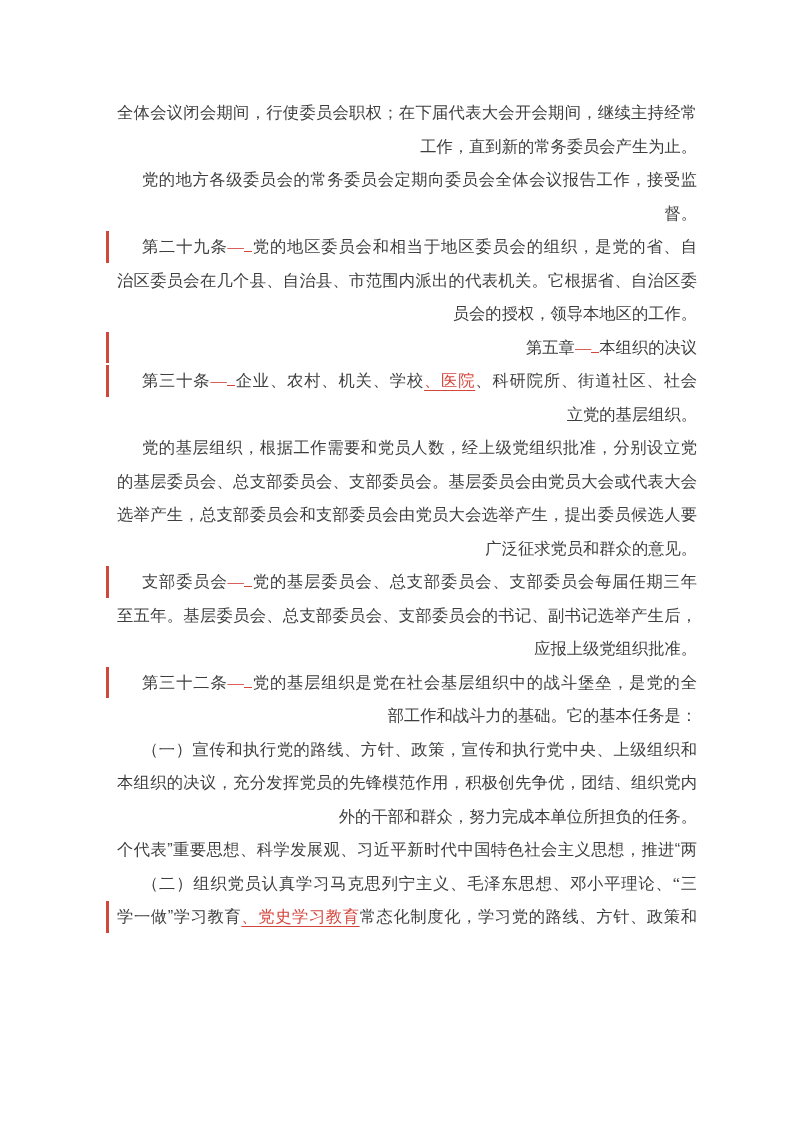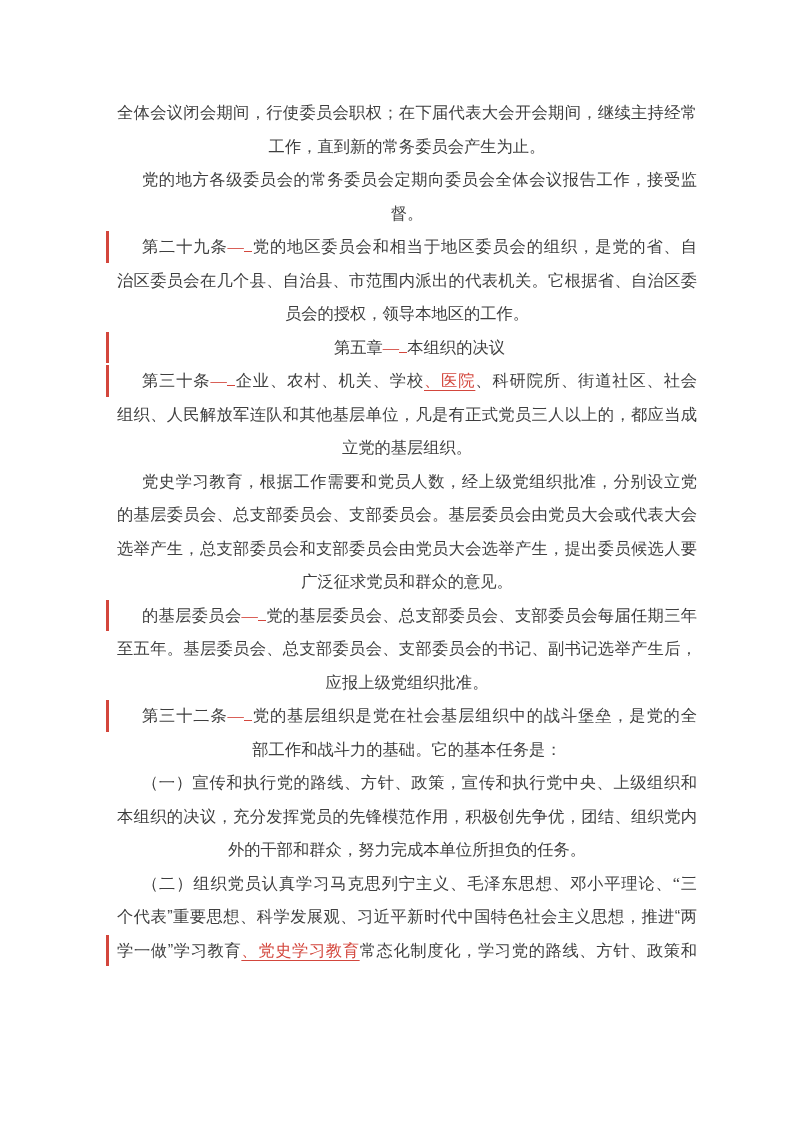--- a/index.html
+++ b/index.html
@@ -25,21 +25,21 @@
     position: relative;
     height: 33.5px;
     line-height: 33.5px;
     font-size: 16.3px;
     color: var(--body-text, #3e3e3e);
     text-align: justify;
     text-align-last: justify;
     white-space: nowrap;
   }
   .line.final {
-    text-align: center;
+    text-align: right;
     text-align-last: auto;
   }
   .line.indent {
     text-indent: 25px;
     font-family: Liberation Serif, serif;
   }
   .line.bar::before {
     content: "";
     position: absolute;
     left: -11px;
@@ -72,31 +72,30 @@
   <div class="textblock">
       <div class="line"><span>全体会议闭会期间，行使委员会职权；在下届代表大会开会期间，继续主持经常</span></div>
       <div class="line final"><span>工作，直到新的常务委员会产生为止。</span></div>
       <div class="line indent"><span>党的地方各级委员会的常务委员会定期向委员会全体会议报告工作，接受监</span></div>
       <div class="line final"><span>督。</span></div>
       <div class="line indent bar"><span>第二十九条</span><span class="insdash">—</span><span class="inssp"></span><span>党的地区委员会和相当于地区委员会的组织，是党的省、自</span></div>
       <div class="line"><span>治区委员会在几个县、自治县、市范围内派出的代表机关。它根据省、自治区委</span></div>
       <div class="line final"><span>员会的授权，领导本地区的工作。</span></div>
       <div class="line indent bar final"><span>第五章</span><span class="insdash">—</span><span class="inssp"></span><span>本组织的决议</span></div>
       <div class="line indent bar"><span>第三十条</span><span class="insdash">—</span><span class="inssp"></span><span>企业、农村、机关、学校</span><span class="ins">、医院</span><span>、科研院所、街道社区、社会</span></div>
-      <div class="line"><span>组织、人民解放军连队和其他基层单位，凡是有正式党员三人以上的，都应当成</span></div>
       <div class="line final"><span>立党的基层组织。</span></div>
-      <div class="line indent"><span>党史学习教育，根据工作需要和党员人数，经上级党组织批准，分别设立党</span></div>
+      <div class="line indent"><span>党的基层组织，根据工作需要和党员人数，经上级党组织批准，分别设立党</span></div>
       <div class="line"><span>的基层委员会、总支部委员会、支部委员会。基层委员会由党员大会或代表大会</span></div>
       <div class="line"><span>选举产生，总支部委员会和支部委员会由党员大会选举产生，提出委员候选人要</span></div>
       <div class="line final"><span>广泛征求党员和群众的意见。</span></div>
-      <div class="line indent bar"><span>的基层委员会</span><span class="insdash">—</span><span class="inssp"></span><span>党的基层委员会、总支部委员会、支部委员会每届任期三年</span></div>
+      <div class="line indent bar"><span>支部委员会</span><span class="insdash">—</span><span class="inssp"></span><span>党的基层委员会、总支部委员会、支部委员会每届任期三年</span></div>
       <div class="line"><span>至五年。基层委员会、总支部委员会、支部委员会的书记、副书记选举产生后，</span></div>
       <div class="line final"><span>应报上级党组织批准。</span></div>
       <div class="line indent bar"><span>第三十二条</span><span class="insdash">—</span><span class="inssp"></span><span>党的基层组织是党在社会基层组织中的战斗堡垒，是党的全</span></div>
       <div class="line final"><span>部工作和战斗力的基础。它的基本任务是：</span></div>
       <div class="line indent"><span>（一）宣传和执行党的路线、方针、政策，宣传和执行党中央、上级组织和</span></div>
       <div class="line"><span>本组织的决议，充分发挥党员的先锋模范作用，积极创先争优，团结、组织党内</span></div>
       <div class="line final"><span>外的干部和群众，努力完成本单位所担负的任务。</span></div>
+      <div class="line"><span>个代表”重要思想、科学发展观、习近平新时代中国特色社会主义思想，推进“两</span></div>
       <div class="line indent"><span>（二）组织党员认真学习马克思列宁主义、毛泽东思想、邓小平理论、“三</span></div>
-      <div class="line"><span>个代表”重要思想、科学发展观、习近平新时代中国特色社会主义思想，推进“两</span></div>
       <div class="line bar"><span>学一做”学习教育</span><span class="ins">、党史学习教育</span><span>常态化制度化，学习党的路线、方针、政策和</span></div>
     </div>
 </div>
 
 </body></html>

